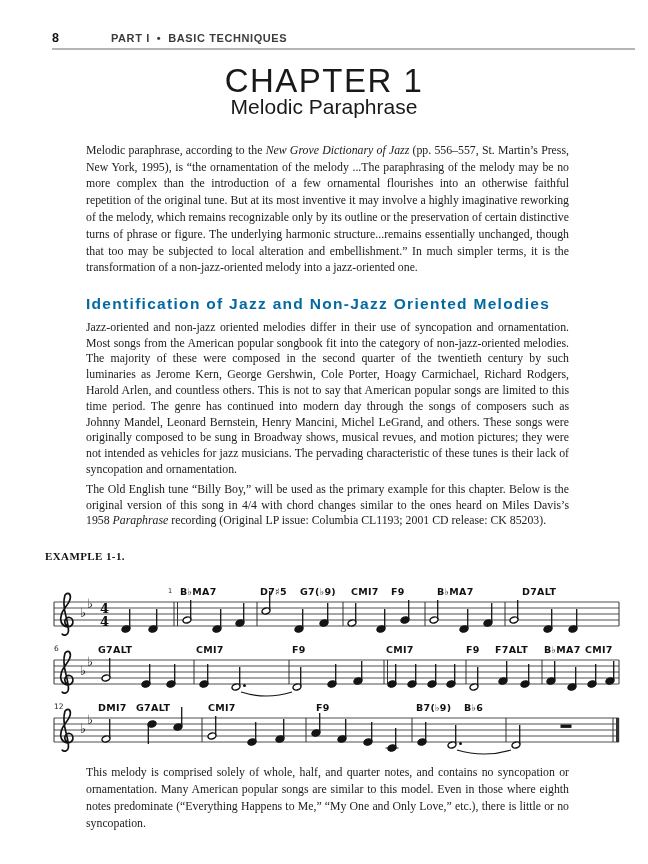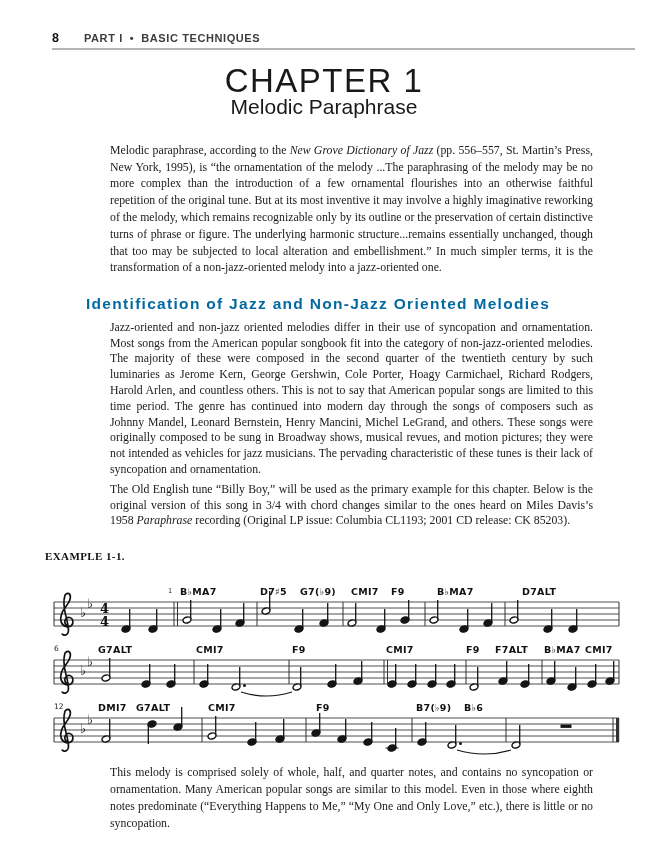--- a/index.html
+++ b/index.html
@@ -3,30 +3,30 @@
 <meta charset="utf-8">
 <style>
   html,body{margin:0;padding:0;background:#ffffff;}
   .page{position:relative;width:648px;height:864px;background:#ffffff;
         font-family:"Liberation Serif",serif;color:#1e1e1e;overflow:hidden;}
 
   .runhead{position:absolute;top:31px;left:52px;width:583px;
            border-bottom:2px solid #b5b5b5;padding-bottom:3px;
            font-family:"Liberation Sans",sans-serif;display:flex;align-items:baseline;}
   .runhead .pagenum{font-weight:bold;font-size:12.5px;color:#111;}
-  .runhead .part-group{margin-left:25px;font-weight:bold;font-size:11px;
+  .runhead .part-group{margin-left:52px;font-weight:bold;font-size:11px;
            letter-spacing:.6px;color:#3c3c3c;display:flex;gap:7px;align-items:baseline;}
 
   .chapter-title{position:absolute;top:62px;left:0;width:100%;text-align:center;
            font-family:"Liberation Sans",sans-serif;font-size:33px;letter-spacing:1.5px;color:#191919;}
   .chapter-subtitle{position:absolute;top:95px;left:0;width:100%;text-align:center;
            font-family:"Liberation Sans",sans-serif;font-size:21px;color:#191919;}
 
   .para{position:absolute;left:86px;width:483px;text-align:justify;
-        font-size:11.8px;color:#202020;margin-left:24px;}
+        font-size:11.8px;color:#202020;}
   #p1{top:130px;line-height:16.8px;}
   #p2{top:308px;line-height:15.8px;}
   #p3{top:470px;line-height:15.8px;}
   #p4{top:752px;line-height:17px;}
   .para i{font-style:italic;}
 
   .section-heading{position:absolute;top:282px;left:86px;width:500px;
            font-family:"Liberation Sans",sans-serif;font-weight:bold;font-size:15.5px;
            letter-spacing:1.3px;color:#0369a1;}
 
@@ -50,21 +50,21 @@
   </div>
 
   <div class="chapter-title">CHAPTER 1</div>
   <div class="chapter-subtitle">Melodic Paraphrase</div>
 
   <p class="para" id="p1"><span>Melodic paraphrase, according to the </span><i>New Grove Dictionary of Jazz</i><span> (pp. 556–557, St. Martin’s Press, New York, 1995), is “the ornamentation of the melody ...The paraphrasing of the melody may be no more complex than the introduction of a few ornamental flourishes into an otherwise faithful repetition of the original tune. But at its most inventive it may involve a highly imaginative reworking of the melody, which remains recognizable only by its outline or the preservation of certain distinctive turns of phrase or figure. The underlying harmonic structure...remains essentially unchanged, though that too may be subjected to local alteration and embellishment.” In much simpler terms, it is the transformation of a non-jazz-oriented melody into a jazz-oriented one.</span></p>
 
   <h2 class="section-heading">Identification of Jazz and Non-Jazz Oriented Melodies</h2>
 
   <p class="para" id="p2"><span>Jazz-oriented and non-jazz oriented melodies differ in their use of syncopation and ornamentation. Most songs from the American popular songbook fit into the category of non-jazz-oriented melodies. The majority of these were composed in the second quarter of the twentieth century by such luminaries as Jerome Kern, George Gershwin, Cole Porter, Hoagy Carmichael, Richard Rodgers, Harold Arlen, and countless others. This is not to say that American popular songs are limited to this time period. The genre has continued into modern day through the songs of composers such as Johnny Mandel, Leonard Bernstein, Henry Mancini, Michel LeGrand, and others. These songs were originally composed to be sung in Broadway shows, musical revues, and motion pictures; they were not intended as vehicles for jazz musicians. The pervading characteristic of these tunes is their lack of syncopation and ornamentation.</span></p>
-  <p class="para" id="p3"><span>The Old English tune “Billy Boy,” will be used as the primary example for this chapter. Below is the original version of this song in 3/4 with chord changes similar to the ones heard on Miles Davis’s 1958 </span><i>Paraphrase</i><span> recording (Original LP issue: Columbia CL1193; 2001 CD release: CK 85203).</span></p>
+  <p class="para" id="p3"><span>The Old English tune “Billy Boy,” will be used as the primary example for this chapter. Below is the original version of this song in 4/4 with chord changes similar to the ones heard on Miles Davis’s 1958 </span><i>Paraphrase</i><span> recording (Original LP issue: Columbia CL1193; 2001 CD release: CK 85203).</span></p>
 
   <div class="example-label">EXAMPLE 1-1.</div>
 
   <svg class="music" width="578" height="176" viewBox="0 0 578 176" xmlns="http://www.w3.org/2000/svg">
       <g transform="translate(6,0)">
         <line x1="0" y1="18" x2="565" y2="18" stroke="#3a3a3a" stroke-width="0.9"></line>
         <line x1="0" y1="24" x2="565" y2="24" stroke="#3a3a3a" stroke-width="0.9"></line>
         <line x1="0" y1="30" x2="565" y2="30" stroke="#3a3a3a" stroke-width="0.9"></line>
         <line x1="0" y1="36" x2="565" y2="36" stroke="#3a3a3a" stroke-width="0.9"></line>
         <line x1="0" y1="42" x2="565" y2="42" stroke="#3a3a3a" stroke-width="0.9"></line>

